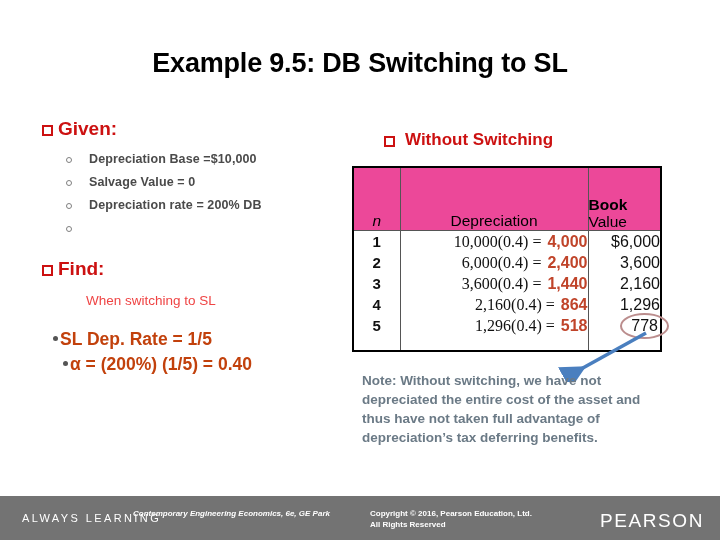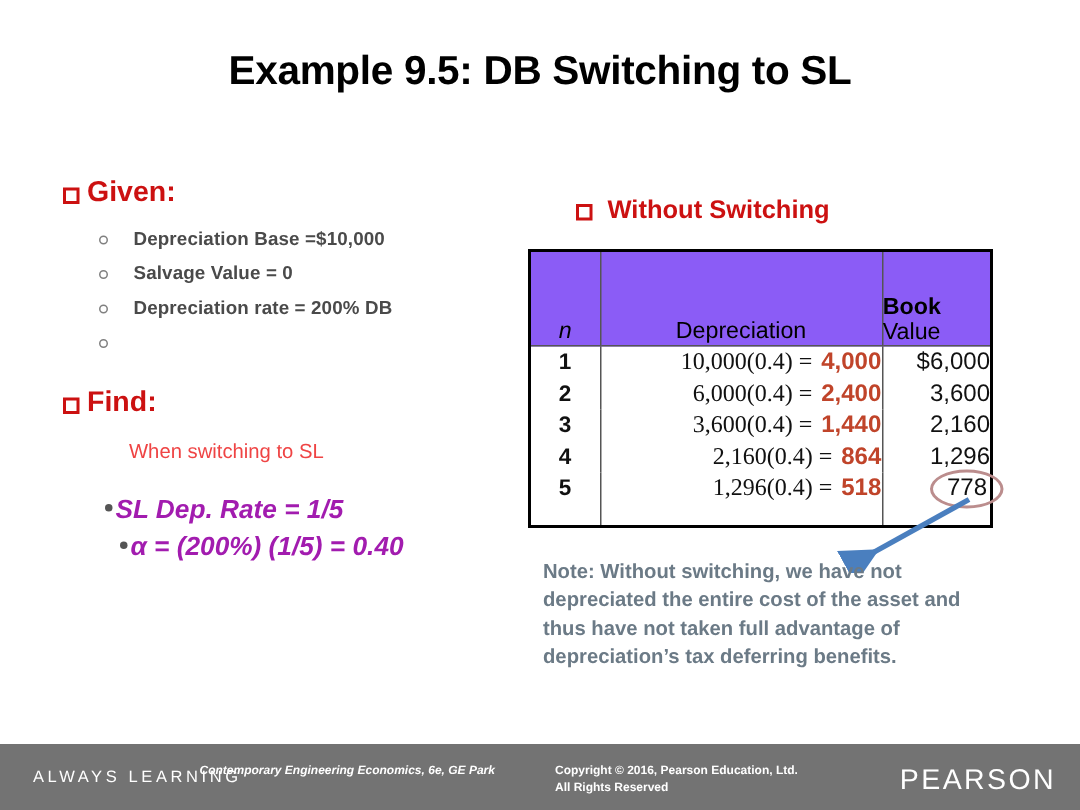--- a/index.html
+++ b/index.html
@@ -12,21 +12,21 @@
     height: 540px;
     position: relative;
     overflow: hidden;
     font-family: "Liberation Sans", sans-serif;
     -webkit-font-smoothing: antialiased;
   }
 
   
   #slide-title {
     position: absolute;
-    top: 32px;
+    top: 48px;
     left: 0;
     width: 720px;
     text-align: center;
     font-size: 27px;
     font-weight: bold;
     color: #000000;
     letter-spacing: -0.2px;
   }
 
   
@@ -88,26 +88,25 @@
     position: absolute;
     top: 293px;
     left: 86px;
     font-size: 13.5px;
     font-weight: normal;
     color: #ef4444;
   }
   #formula-list {
     position: absolute;
     top: 327px;
-    left: 62px;
+    left: 45px;
     width: 300px;
-    color: #a21caf;
+    color: #c2410c;
     font-size: 17.5px;
     font-weight: bold;
-    font-style: italic;
   }
   .formula-item {
     height: 25px;
     white-space: nowrap;
     line-height: 25px;
   }
   .formula-item .dot {
     display: inline-block;
     width: 5px; height: 5px;
     background: #555555;
@@ -138,21 +137,21 @@
     table-layout: fixed;
   }
   #dep-table th, #dep-table td {
     padding: 0;
     font-family: "Liberation Sans", sans-serif;
   }
   .col-n  { width: 46px; }
   .col-bv { width: 72px; }
 
   thead th {
-    background: #8b5cf6;
+    background: #ec4899;
     border-bottom: 1.5px solid #555555;
     vertical-align: bottom;
     font-size: 15.5px;
     font-weight: normal;
     color: #000000;
     height: 62px;
   }
   th.th-n {
     border-right: 1.5px solid #555555;
     text-align: center;

